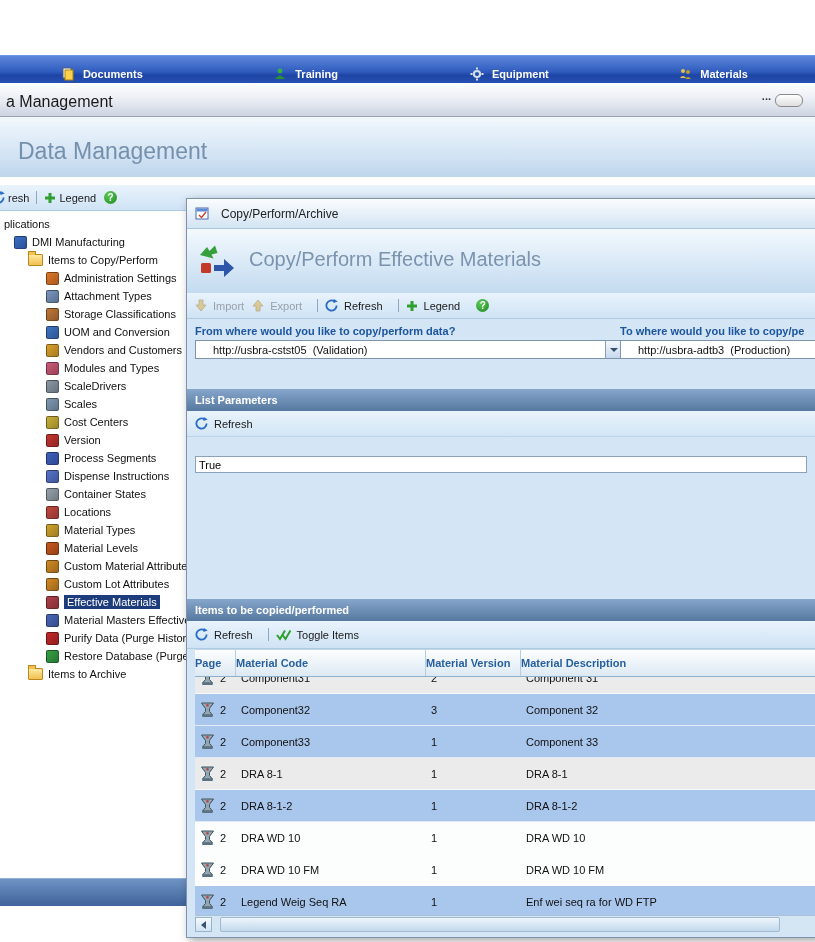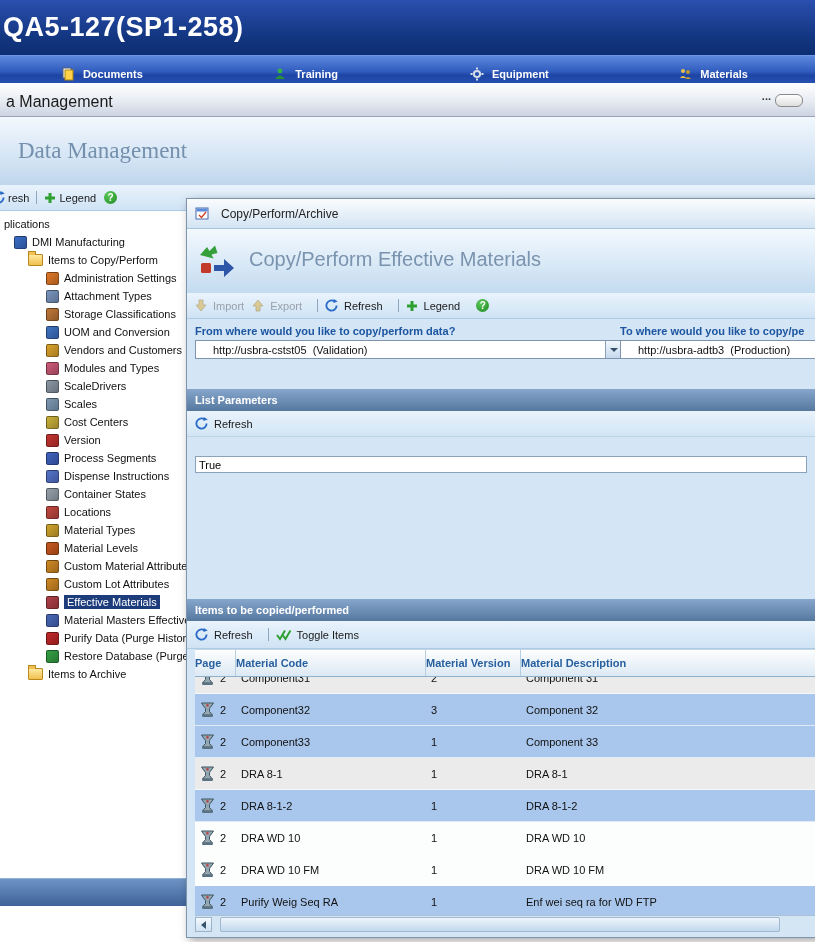--- a/index.html
+++ b/index.html
@@ -20,22 +20,22 @@
 
   
   .winheader{position:absolute;left:0;top:83px;width:100%;height:34px;box-sizing:border-box;
              background:linear-gradient(#ffffff,#e7ebf2 55%,#ccd4e2);border-bottom:1px solid #9aa4b4;}
   .winheader .wt{position:absolute;left:6px;top:10px;font-size:16px;color:#1a1a1a;}
   .winheader .dots{position:absolute;right:44px;top:7px;font-weight:bold;color:#333;}
   .winheader .pill{position:absolute;right:12px;top:11px;width:26px;height:11px;border-radius:6px;
                    border:1px solid #8a8a8a;background:linear-gradient(#ffffff,#dedede);}
 
   
-  .bigheader{position:absolute;left:0;top:117px;width:100%;height:68px;
-             background:linear-gradient(#f2f8fd,#d2e3f4 65%,#bed6ec);font-family:Liberation Serif, serif;}
+  .bigheader{position:absolute;left:0;top:117px;width:100%;height:60px;
+             background:linear-gradient(#f2f8fd,#d2e3f4 65%,#bed6ec);}
   .bigheader .pt{position:absolute;left:18px;top:21px;font-size:23px;color:#7590ac;}
 
   
   .main-toolbar{position:absolute;left:0;top:185px;width:100%;height:26px;box-sizing:border-box;
                 background:linear-gradient(#e9f3fc,#cfe3f5);border-bottom:1px solid #aecbe4;
                 display:flex;align-items:center;}
   .tb-label{color:#1a1a1a;}
   .sep{display:inline-block;width:1px;height:13px;background:#8fa8c0;margin:0 7px;}
   .iwrap{display:inline-flex;align-items:center;margin-right:3px;}
   .help{display:inline-flex;align-items:center;justify-content:center;width:13px;height:13px;
@@ -131,23 +131,20 @@
   .tri-left{width:0;height:0;border-top:4px solid transparent;border-bottom:4px solid transparent;
             border-right:5px solid #35556f;}
   .hs-thumb{position:absolute;left:25px;top:1px;width:560px;height:15px;box-sizing:border-box;border-radius:2px;
             border:1px solid #a0b8d0;background:linear-gradient(#eef5fb,#c2d8ec);}
 </style>
 </head>
 <body>
 
 <div class="screen">
 
-  <div class="titlebar">
-    <span class="t">QA5-127(SP1-258)</span>
-  </div>
 
   <div class="navbar">
     <div class="nav-item">
       <span class="iwrap">
         <svg width="14" height="14" viewBox="0 0 14 14">
             <rect x="2" y="1" width="8" height="10" fill="#fff" stroke="#56606e"></rect>
             <rect x="4" y="3" width="8" height="10" fill="#ffd24a" stroke="#a88410"></rect>
           </svg>
       </span>
       <span>Documents</span>
@@ -565,21 +562,21 @@
           <div class="c page">
             <span class="fwrap">
               <svg width="17" height="16" viewBox="0 0 17 16">
                 <path d="M2.5 1 L14.5 1 L10.5 6.5 L10.5 9.5 L13.5 13 L3.5 13 L6.5 9.5 L6.5 6.5 Z" fill="#94a6b2" stroke="#3e5460"></path>
                 <rect x="3" y="13" width="11" height="2" rx="1" fill="#5a7282"></rect>
                 <circle cx="8.5" cy="3.2" r="1.2" fill="#b84040"></circle>
               </svg>
             </span>
             <span>2</span>
           </div>
-          <div class="c">Purify Weig Seq RA</div>
+          <div class="c">Legend Weig Seq RA</div>
           <div class="c">1</div>
           <div class="c">Enf wei seq ra for WD FTP</div>
         </div>
       </div>
 
     <div class="hscroll">
       <span class="hs-btn">
           <span class="tri-left"></span>
         </span>
       <span class="hs-thumb"></span>

